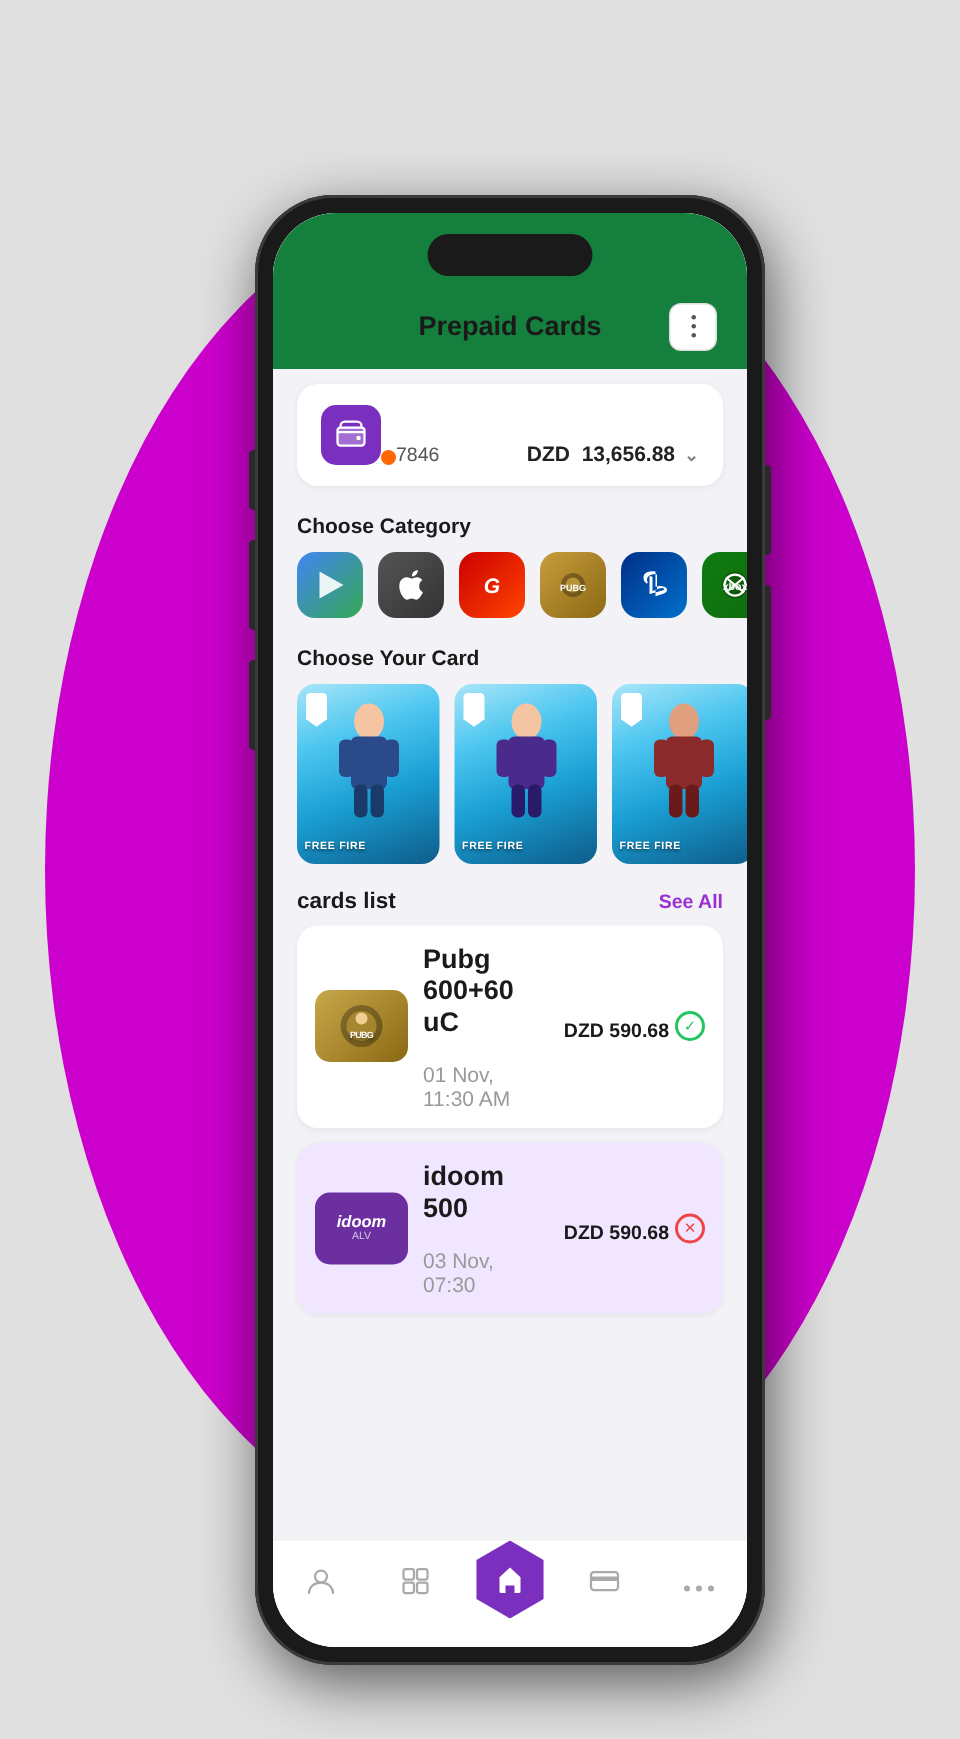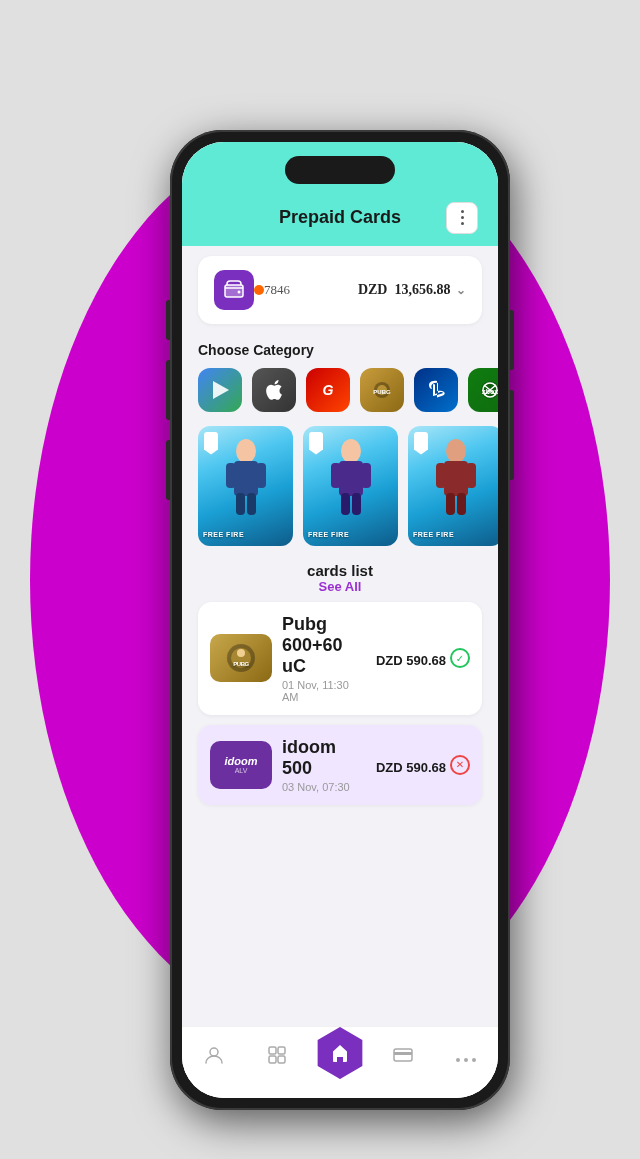--- a/index.html
+++ b/index.html
@@ -102,21 +102,21 @@
       background: #f2f2f7;
       overflow: hidden;
     }
 
     
     .header {
       display: flex;
       align-items: center;
       justify-content: space-between;
       padding: 60px 20px 12px;
-      background: #5eead4;
+      background: #15803d;
     }
     .header-title {
       font-size: 18px;
       font-weight: 600;
       color: #1a1a1a;
       flex: 1;
       text-align: center;
     }
     .header-menu-btn {
       width: 32px;
@@ -137,23 +137,22 @@
     }
     .dot { width: 3px; height: 3px; background: #555; border-radius: 50%; }
 
     
     .balance-card {
       background: #fff;
       margin: 10px 16px;
       border-radius: 14px;
       padding: 14px 16px;
       display: flex;
-      align-items: center;
+      align-items: flex-end;
       box-shadow: 0 1px 4px rgba(0,0,0,0.06);
-      font-family: Liberation Serif, serif;
     }
     .wallet-icon-box {
       width: 40px;
       height: 40px;
       background: #7b2fbe;
       border-radius: 10px;
       display: flex;
       align-items: center;
       justify-content: center;
       font-size: 18px;
@@ -259,21 +258,20 @@
       background: #fff;
       clip-path: polygon(0 0, 50% 100%, 100% 0);
     }
 
     
     .cards-list-header {
       display: flex;
       align-items: center;
       justify-content: space-between;
       padding: 6px 16px 8px;
-      flex-direction: column;
     }
     .cards-list-title {
       font-size: 15px;
       font-weight: 700;
       color: #1a1a1a;
     }
     .see-all {
       font-size: 13px;
       color: #9b30d0;
       font-weight: 700;
@@ -306,23 +304,23 @@
     .list-item-icon.idoom {
       background: #6b2fa0;
     }
     .list-item-info { flex: 1; }
     .list-item-name {
       font-size: 18px;
       font-weight: 600;
       color: #1a1a1a;
     }
     .list-item-date {
-      font-size: 11px;
+      font-size: 14px;
       color: #999;
-      margin-top: 2px;
+      margin-top: 16px;
     }
     .list-item-right {
       text-align: right;
       display: flex;
       align-items: flex-end;
       gap: 4px;
     }
     .list-item-price {
       font-size: 13px;
       font-weight: 700;
@@ -555,20 +553,21 @@
                 <circle cx="12" cy="11" r="9" fill="rgba(0,0,0,0.2)"></circle>
                 <circle cx="12" cy="11" r="7" stroke="white" stroke-width="1.5" fill="none"></circle>
                 <path d="M6 6 Q12 11 18 16M18 6 Q12 11 6 16" stroke="white" stroke-width="1.5"></path>
                 <text x="12" y="14.5" text-anchor="middle" fill="white" font-size="7" font-weight="900">xbox</text>
               </svg>
             </div>
           </div>
 
         </div>
 
+        <div class="section-title">Choose Your Card</div>
         <div class="cards-scroll">
 
           <div class="game-card ff-card">
             <div class="card-tag"></div>
             <div class="ff-char">
               <svg viewBox="0 0 60 90" fill="none" class="ff-char-svg">
                 <ellipse cx="30" cy="20" rx="10" ry="12" fill="#f5c5a3"></ellipse>
                 <rect x="18" y="30" width="24" height="35" rx="4" fill="#2a4a8a"></rect>
                 <rect x="10" y="32" width="10" height="25" rx="4" fill="#2a4a8a"></rect>
                 <rect x="40" y="32" width="10" height="25" rx="4" fill="#2a4a8a"></rect>

